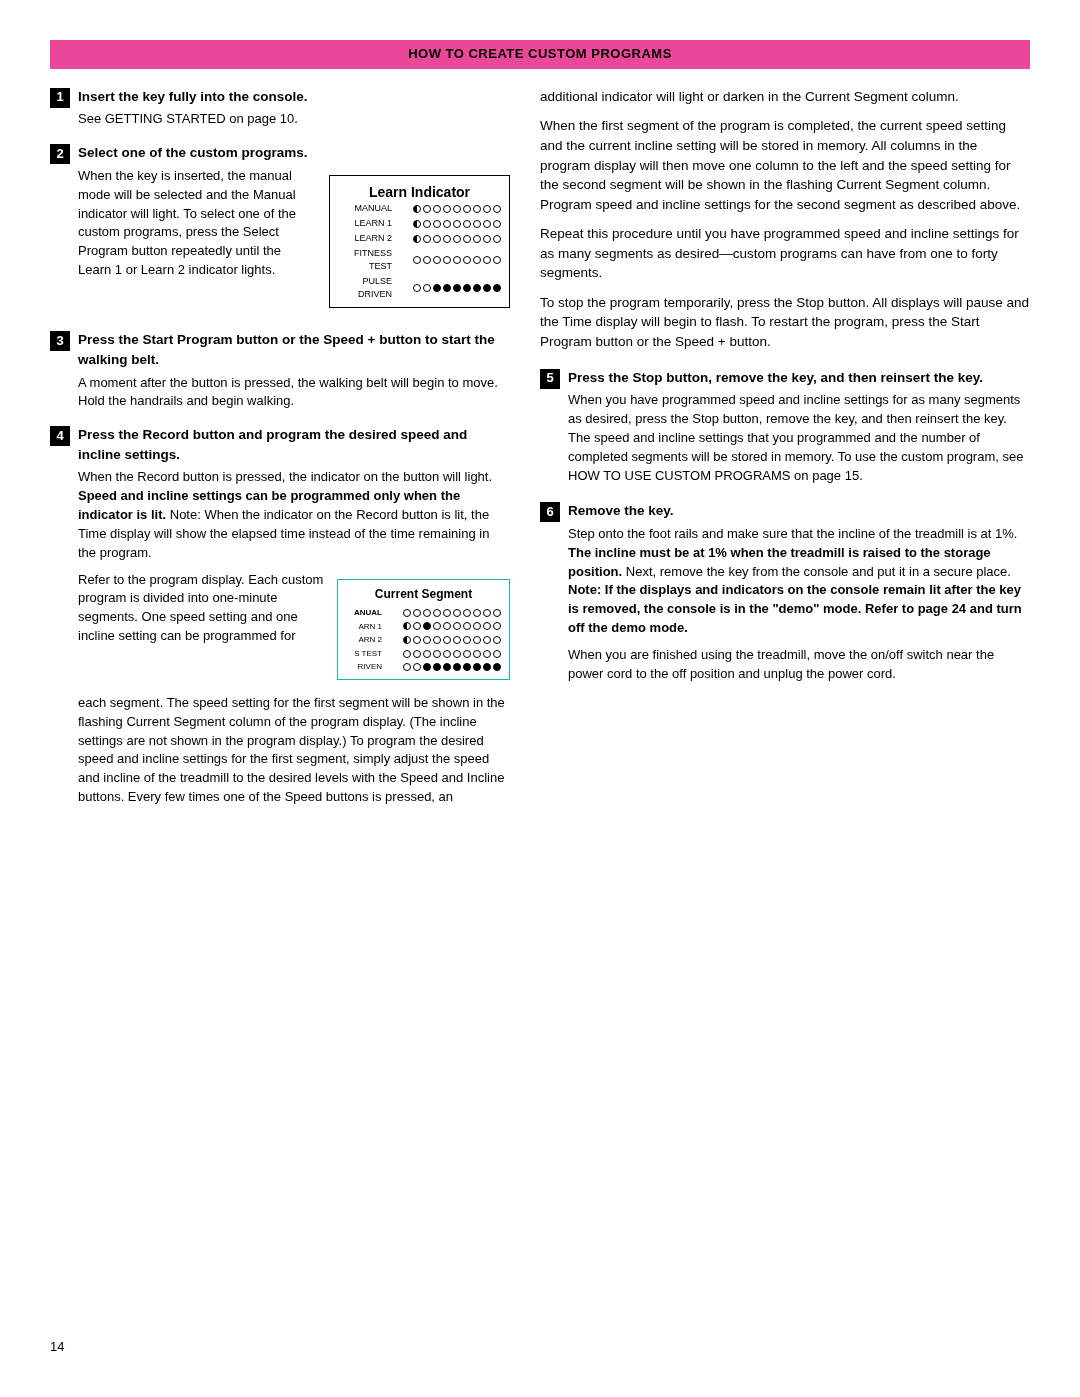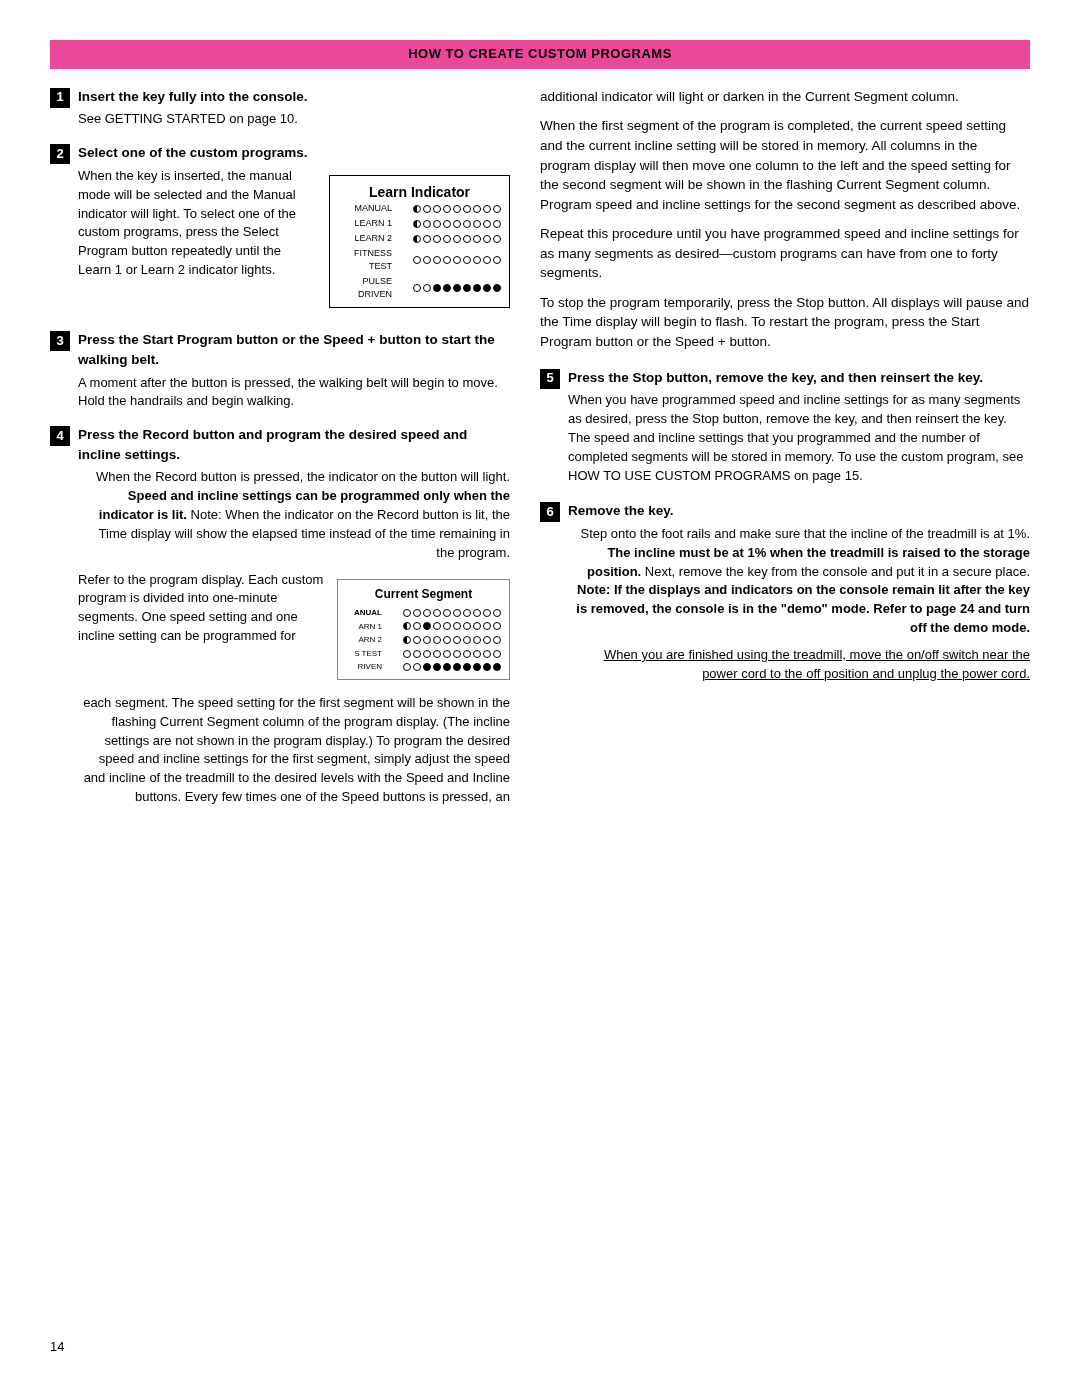--- a/index.html
+++ b/index.html
@@ -69,21 +69,20 @@
       font-weight: bold;
       font-size: 13.5px;
       margin-bottom: 4px;
     }
     .step-body {
       font-size: 13px;
       line-height: 1.45;
     }
     .step-body p {
       margin-bottom: 8px;
-      text-align: right;
     }
     .indicator-box {
       border: 1px solid #000;
       padding: 6px 8px;
       margin: 8px 0 8px 0;
       display: inline-block;
       background: #fff;
       font-size: 11px;
     }
     .indicator-title {
@@ -389,21 +388,21 @@
           <div class="step-body">When you have programmed speed and incline settings for as many segments as desired, press the Stop button, remove the key, and then reinsert the key. The speed and incline settings that you programmed and the number of completed segments will be stored in memory. To use the custom program, see HOW TO USE CUSTOM PROGRAMS on page 15.</div>
         </div>
       </div>
 
       <div class="step" style="margin-bottom:16px;">
         <div class="step-number">6</div>
         <div class="step-content">
           <div class="step-title">Remove the key.</div>
           <div class="step-body">
             <p>Step onto the foot rails and make sure that the incline of the treadmill is at 1%. <b>The incline must be at 1% when the treadmill is raised to the storage position.</b> Next, remove the key from the console and put it in a secure place. <b>Note: If the displays and indicators on the console remain lit after the key is removed, the console is in the "demo" mode. Refer to page 24 and turn off the demo mode.</b></p>
-            <p style="margin-top:8px;text-decoration:underline;">When you are finished using the treadmill, move the on/off switch near the power cord to the off position and unplug the power cord.</p>
+            <p style="margin-top:8px;">When you are finished using the treadmill, move the on/off switch near the power cord to the off position and unplug the power cord.</p>
           </div>
         </div>
       </div>
 
     </div>
 
   </div>
 
   <div class="page-number">14</div>
 

